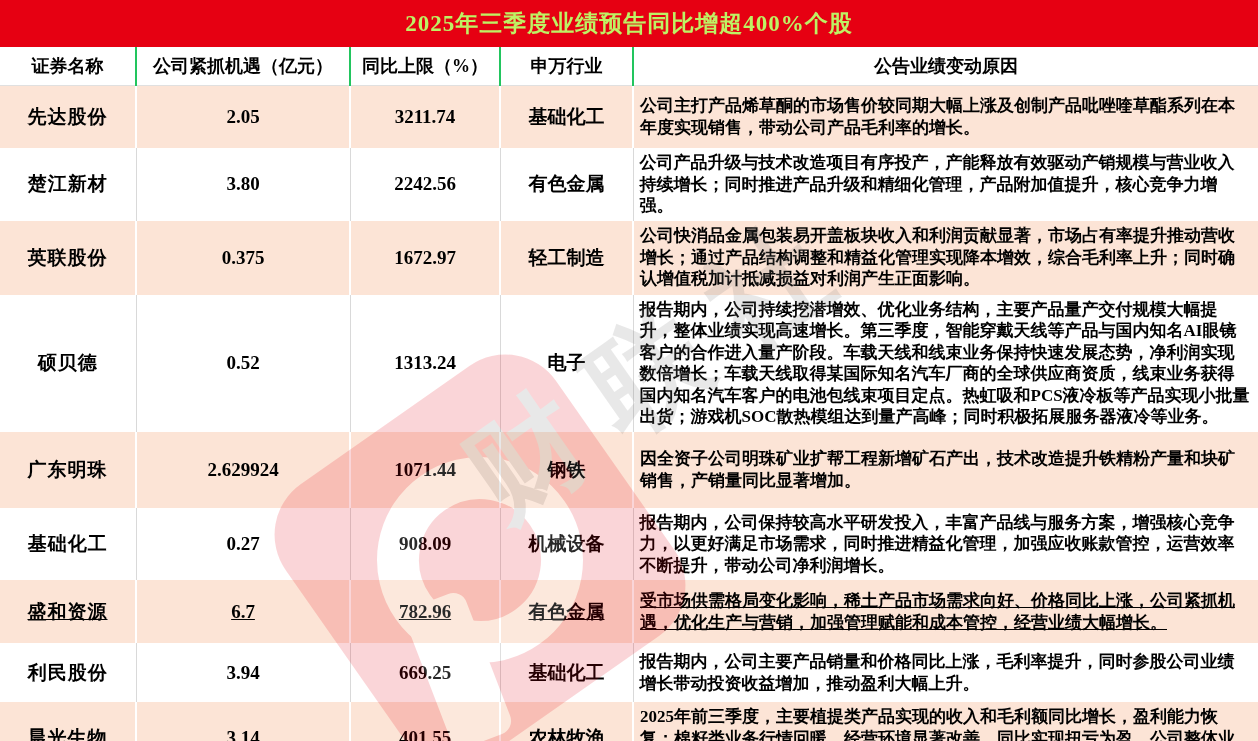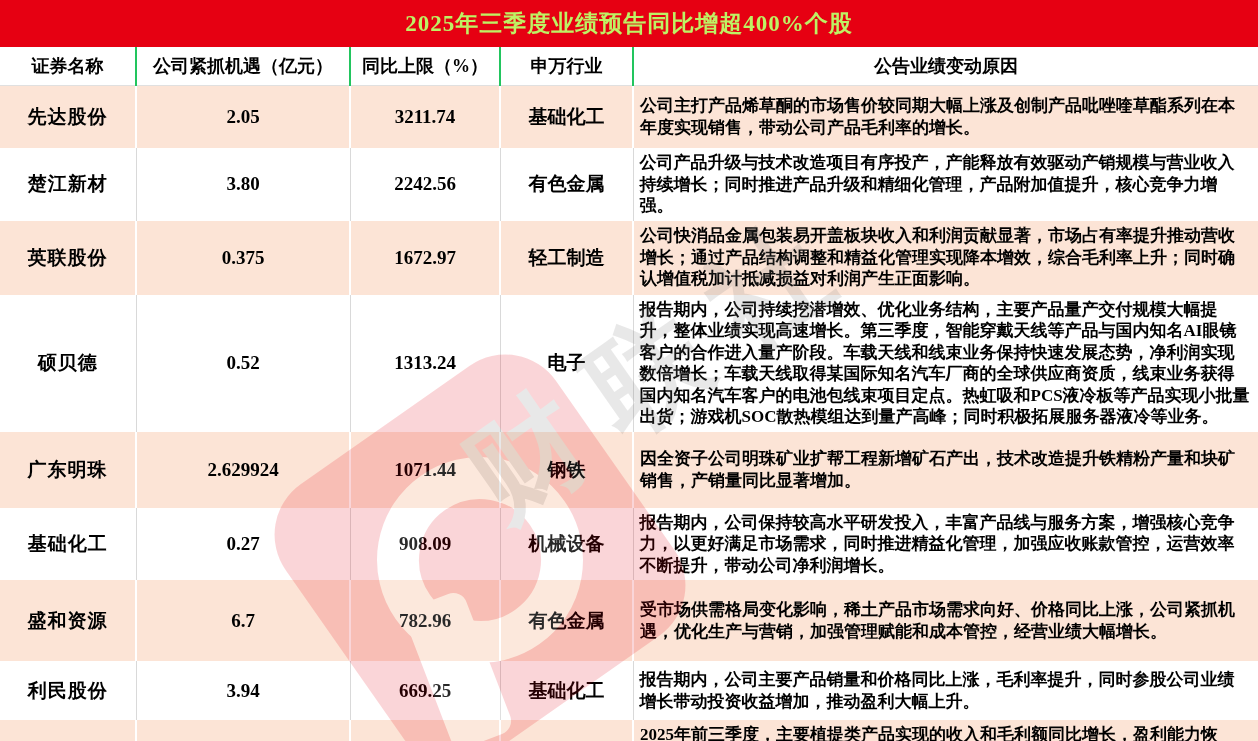--- a/index.html
+++ b/index.html
@@ -112,21 +112,21 @@
           <td class="cell-center">钢铁</td>
           <td class="cell-reason">因全资子公司明珠矿业扩帮工程新增矿石产出，技术改造提升铁精粉产量和块矿销售，产销量同比显著增加。</td>
         </tr>
         <tr class="white" style="height: 66px;">
           <td class="cell-name">基础化工</td>
           <td class="cell-center">0.27</td>
           <td class="cell-center">908.09</td>
           <td class="cell-center">机械设备</td>
           <td class="cell-reason">报告期内，公司保持较高水平研发投入，丰富产品线与服务方案，增强核心竞争力，以更好满足市场需求，同时推进精益化管理，加强应收账款管控，运营效率不断提升，带动公司净利润增长。</td>
         </tr>
-        <tr class="pink" style="height: 81px;">
+        <tr class="pink" style="height: 63px; text-decoration: underline;">
           <td class="cell-name">盛和资源</td>
           <td class="cell-center">6.7</td>
           <td class="cell-center">782.96</td>
           <td class="cell-center">有色金属</td>
           <td class="cell-reason">受市场供需格局变化影响，稀土产品市场需求向好、价格同比上涨，公司紧抓机遇，优化生产与营销，加强管理赋能和成本管控，经营业绩大幅增长。</td>
         </tr>
         <tr class="white" style="height: 59px;">
           <td class="cell-name">利民股份</td>
           <td class="cell-center">3.94</td>
           <td class="cell-center">669.25</td>

